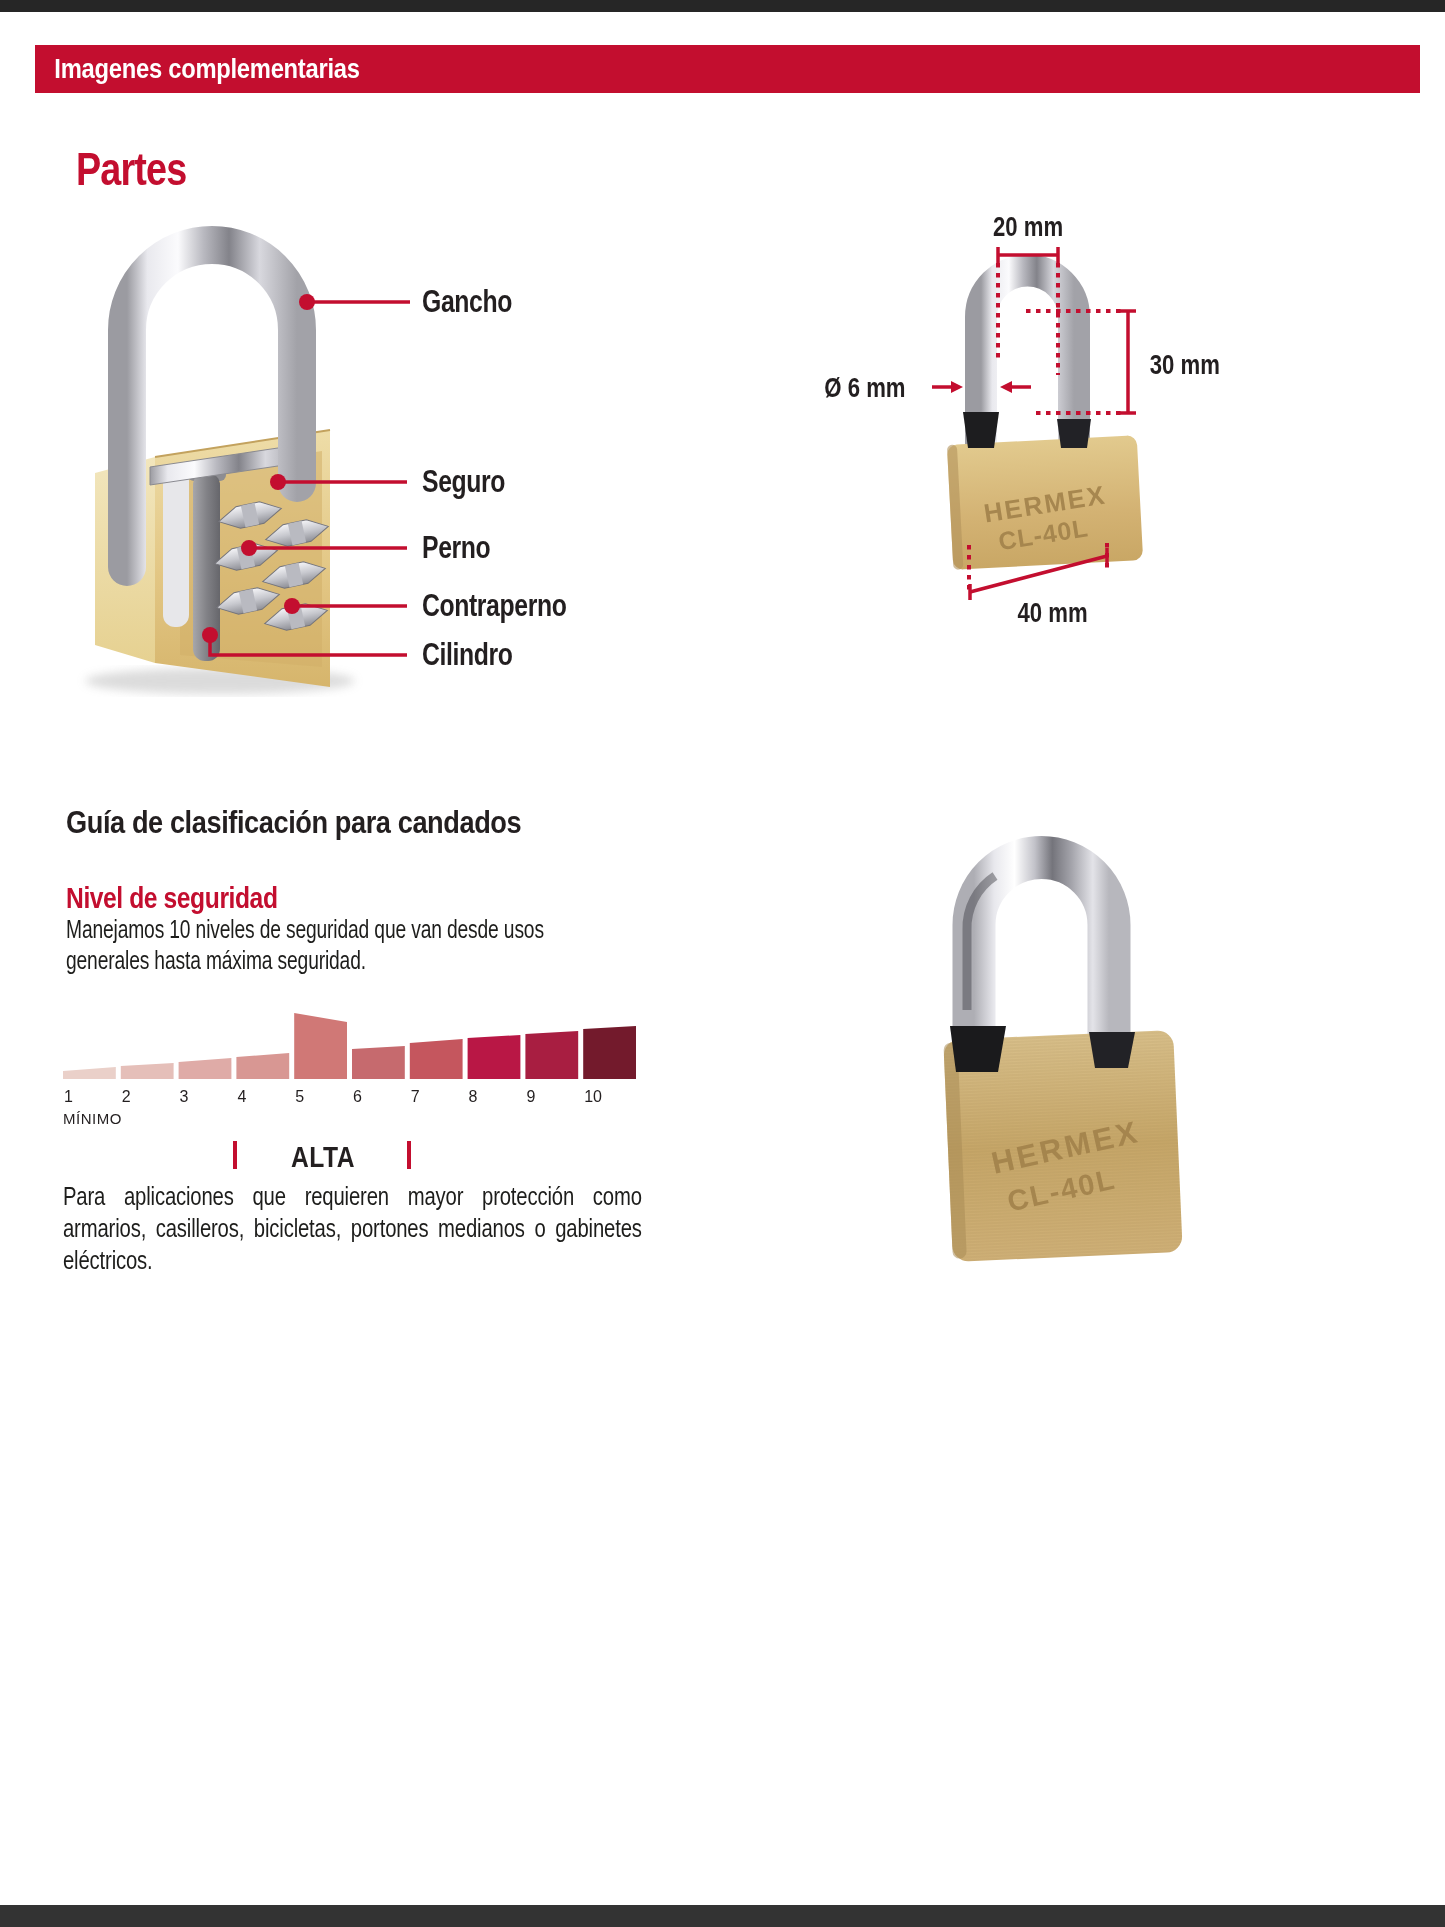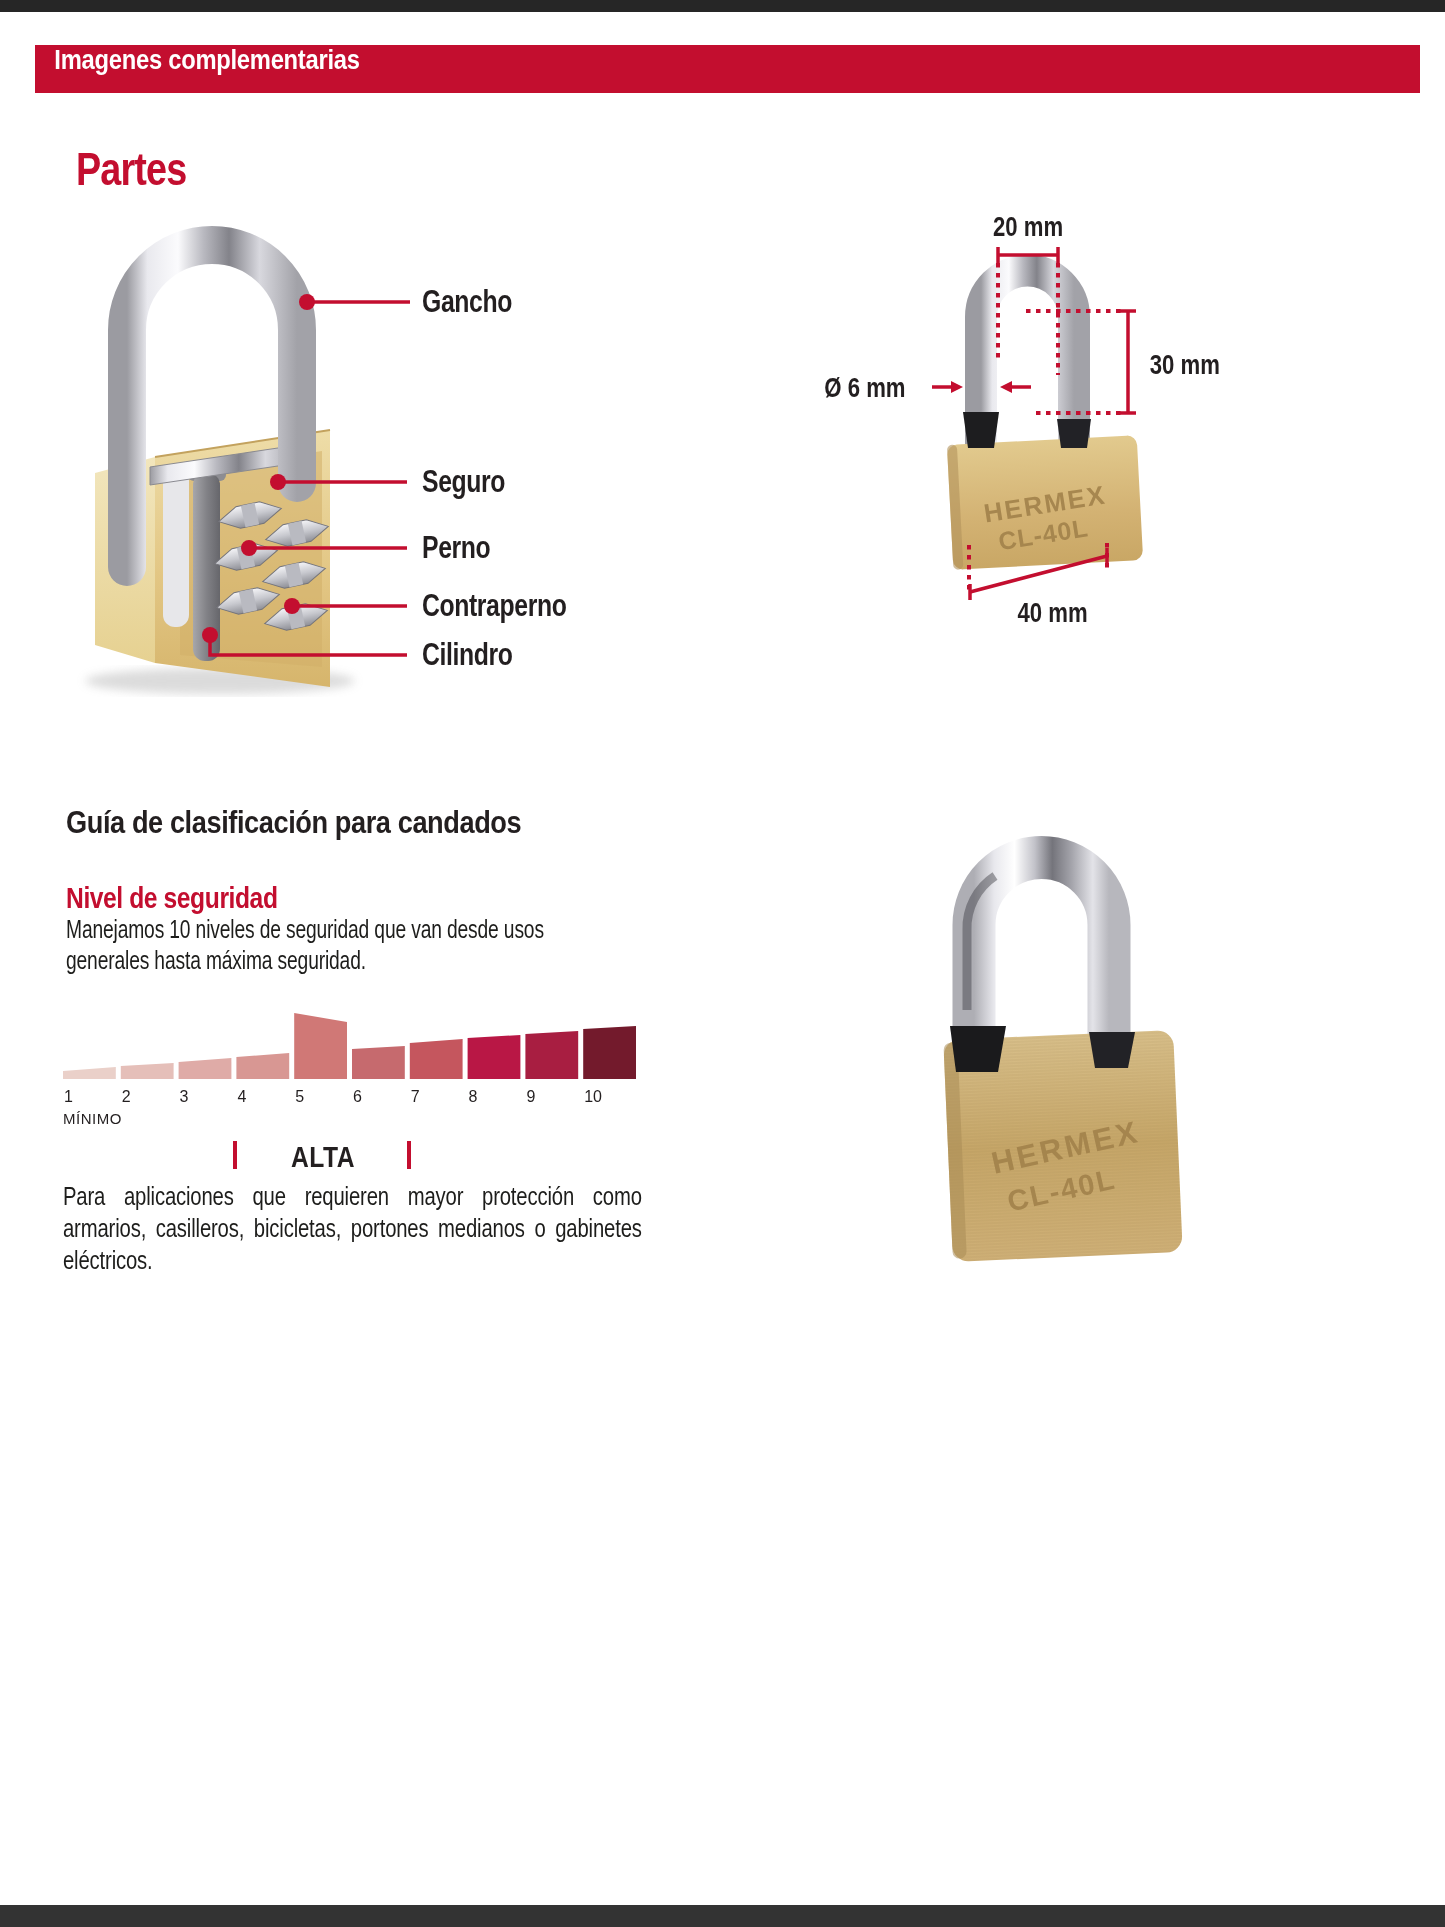--- a/index.html
+++ b/index.html
@@ -1,21 +1,21 @@
 <!DOCTYPE html>
 <html><head>
 <meta charset="utf-8">
 <style>
   html,body{margin:0;padding:0;background:#ffffff;}
   .page{position:relative;width:1445px;height:1927px;background:#fff;overflow:hidden;
         font-family:"Liberation Sans",sans-serif;color:#231f20;}
   .abs{position:absolute;}
   .topbar{left:0;top:0;width:1445px;height:12px;background:#262626;}
   .bottombar{left:0;top:1905px;width:1445px;height:22px;background:#333333;}
-  .redband{left:35px;top:45px;width:1385px;height:48px;background:#c30e2f;display:flex;}
+  .redband{left:35px;top:45px;width:1385px;height:48px;background:#c30e2f;display:flex;align-items:center;}
   .redband span{color:#fff;font-weight:bold;font-size:27px;padding-left:22px;letter-spacing:-0.3px;
         transform:scaleX(0.88);transform-origin:0 50%;white-space:nowrap;}
   .partes-title{left:76px;top:142px;font-size:46px;font-weight:bold;color:#c30e2f;
         transform:scaleX(0.82);transform-origin:0 0;letter-spacing:-1px;}
   .part-label{left:422px;font-size:31px;font-weight:bold;color:#231f20;line-height:32px;
         transform:scaleX(0.8);transform-origin:0 50%;white-space:nowrap;letter-spacing:-0.5px;}
   .dim-label{font-size:27px;font-weight:bold;color:#231f20;transform:scaleX(0.82);
         transform-origin:50% 50%;white-space:nowrap;}
   .guide-title{left:66px;top:804px;font-size:32px;font-weight:bold;color:#231f20;
         transform:scaleX(0.85);transform-origin:0 0;letter-spacing:-0.5px;}

